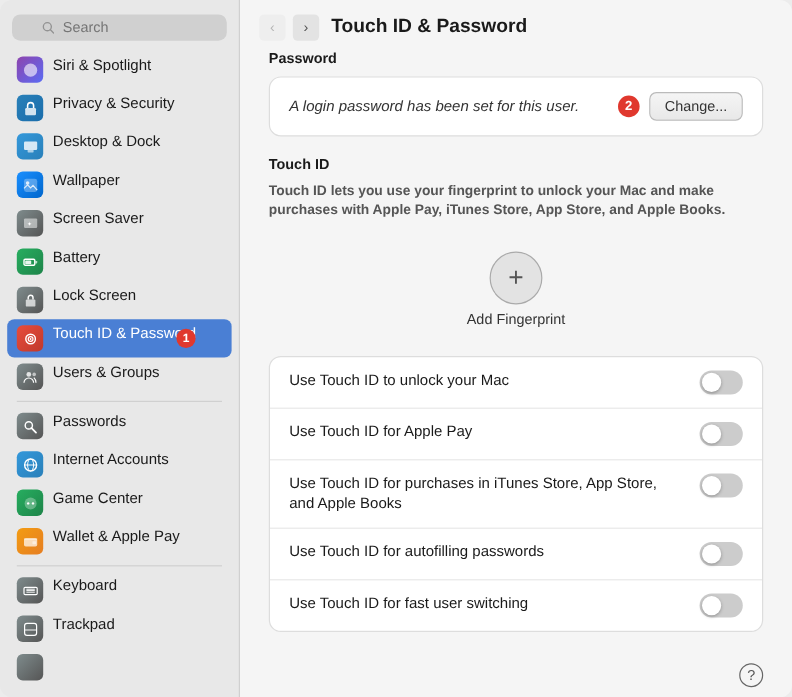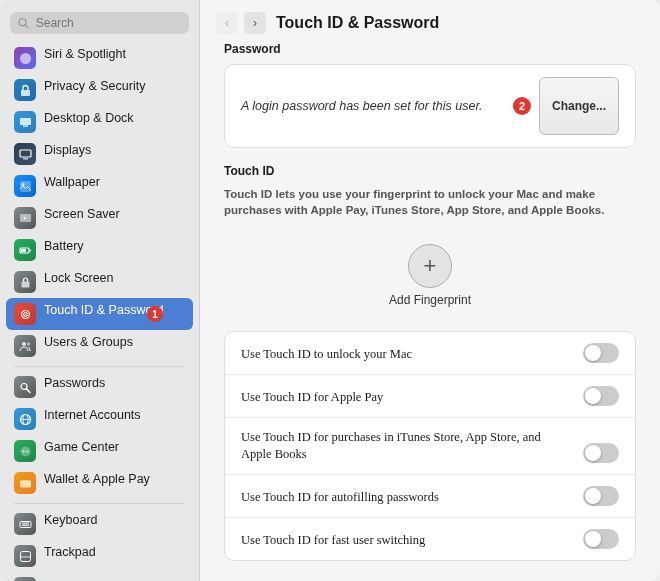--- a/index.html
+++ b/index.html
@@ -27,21 +27,21 @@
 
     .sidebar-top {
       padding: 12px 10px 8px 10px;
     }
 
     .search-box {
       display: flex;
       align-items: center;
       background: rgba(0,0,0,0.1);
       border-radius: 7px;
-      padding: 4px 8px;
+      padding: 4px 25px;
       gap: 7px;
     }
 
     .search-box input {
       background: transparent;
       border: none;
       outline: none;
       font-size: 12px;
       color: #333;
       width: 100%;
@@ -211,25 +211,24 @@
       display: flex;
       align-items: center;
       justify-content: center;
       font-weight: bold;
     }
 
     .change-btn {
       background: linear-gradient(to bottom, #f5f5f5, #e8e8e8);
       border: 1px solid #bbb;
       border-radius: 6px;
-      padding: 21px 12px;
+      padding: 4px 12px;
       font-size: 12px;
       cursor: pointer;
       color: #333;
-      font-weight: bold;
     }
 
     
     .touch-id-section {
       margin-bottom: 16px;
     }
 
     .touch-id-description {
       font-size: 11.5px;
       color: #555;
@@ -270,25 +269,24 @@
     
     .toggle-rows {
       background: white;
       border-radius: 10px;
       border: 1px solid #ddd;
       overflow: hidden;
     }
 
     .toggle-row {
       display: flex;
-      align-items: flex-end;
+      align-items: flex-start;
       justify-content: space-between;
       padding: 11px 16px;
       border-bottom: 1px solid #e8e8e8;
-      font-family: Liberation Serif, serif;
     }
 
     .toggle-row:last-child {
       border-bottom: none;
     }
 
     .toggle-label {
       font-size: 12.5px;
       color: #1a1a1a;
       flex: 1;
@@ -383,29 +381,20 @@
       <span>Privacy &amp; Security</span>
     </div>
     <div class="sidebar-item">
       <div class="item-icon icon-desktop">
         <svg width="13" height="13" viewBox="0 0 13 13">
             <rect x="1" y="2" width="11" height="7" rx="1" fill="white" opacity="0.8"></rect>
             <rect x="4" y="9" width="5" height="2" rx="0.5" fill="white" opacity="0.6"></rect>
           </svg>
       </div>
       <span>Desktop &amp; Dock</span>
-    </div>
-    <div class="sidebar-item">
-      <div class="item-icon icon-displays">
-        <svg width="13" height="13" viewBox="0 0 13 13">
-            <rect x="1" y="2" width="11" height="7" rx="1" stroke="white" stroke-width="1.2" fill="none"></rect>
-            <rect x="4" y="10" width="5" height="1.5" rx="0.5" fill="white" opacity="0.7"></rect>
-          </svg>
-      </div>
-      <span>Displays</span>
     </div>
     <div class="sidebar-item">
       <div class="item-icon icon-wallpaper">
         <svg width="13" height="13" viewBox="0 0 13 13">
             <rect x="1" y="1" width="11" height="11" rx="2" fill="white" opacity="0.3"></rect>
             <circle cx="4" cy="4.5" r="1.5" fill="white" opacity="0.8"></circle>
             <path d="M1 9l3-3 2.5 2.5 2-2 3.5 4" fill="none" stroke="white" stroke-width="1" opacity="0.8"></path>
           </svg>
       </div>
       <span>Wallpaper</span>

